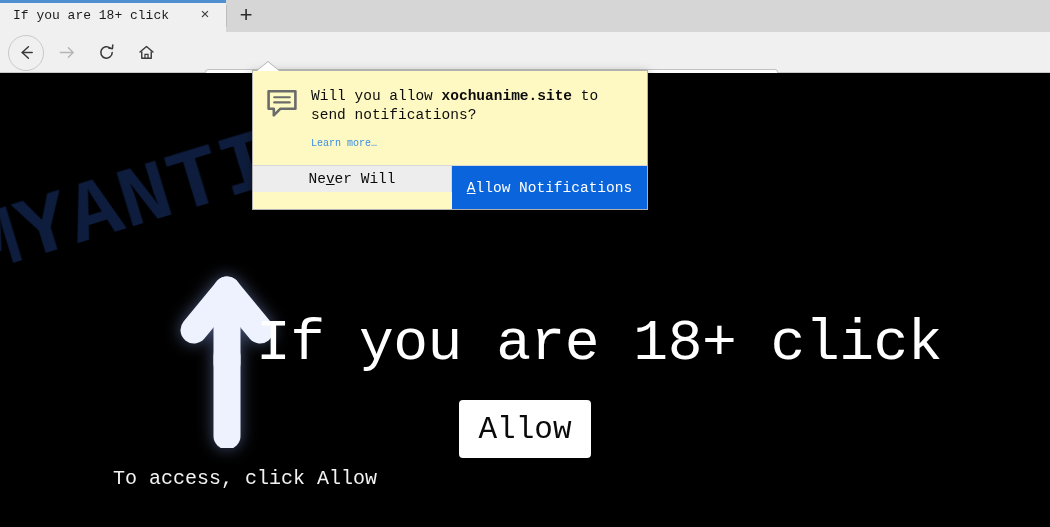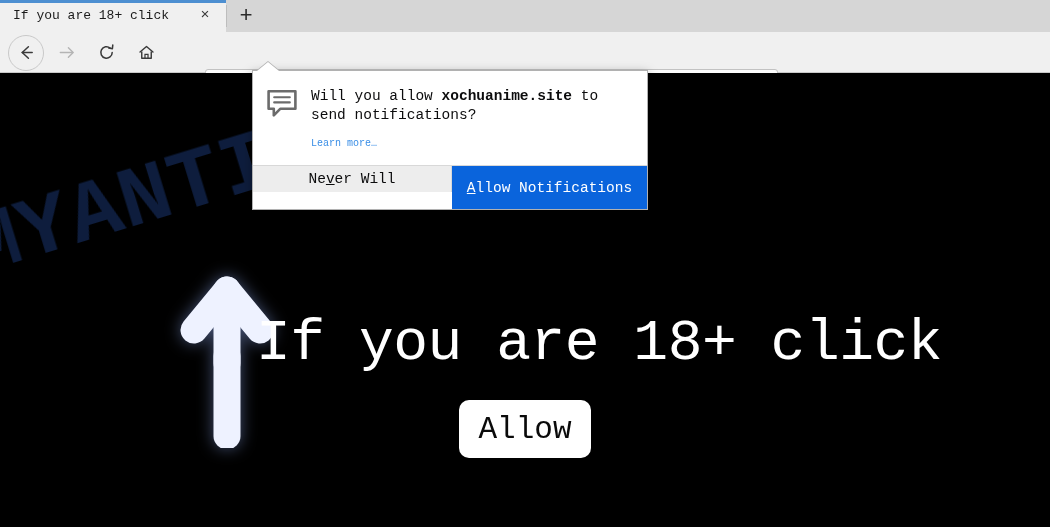--- a/index.html
+++ b/index.html
@@ -98,33 +98,33 @@
     position: absolute; left: 178px; top: 195px; width: 100px; height: 180px;
     filter: drop-shadow(0 0 8px rgba(150,180,255,0.45));
   }
   .headline {
     position: absolute; left: 256px; top: 238px;
     font-size: 58px; font-weight: 400; color: #fff;
     white-space: nowrap; letter-spacing: -0.5px;
   }
   .allow-btn {
     position: absolute; left: 459px; top: 327px; width: 132px; height: 58px;
-    background: #fff; border-radius: 10px;
+    background: #fff; border-radius: 4px;
     display: flex; align-items: center; justify-content: center;
     font-size: 31px; color: #0a0a0a;
   }
   .subtext {
     position: absolute; left: 113px; top: 394px;
     font-size: 20px; color: #f2f2f2; white-space: nowrap;
   }
 
   
   .doorhanger {
     position: absolute; left: 252px; top: 70px; width: 396px;
-    background: #ffffff;
+    background: #fef9c3;
     border: 1px solid #b1b1b1;
     box-shadow: 0 3px 10px rgba(0,0,0,0.35);
     z-index: 20;
   }
   .dh-pointer {
     position: absolute; left: 257px; top: 62px;
     width: 0; height: 0;
     border-left: 11px solid transparent;
     border-right: 11px solid transparent;
     border-bottom: 9px solid #fff;
@@ -324,20 +324,21 @@
           <path d="M16 62 L49 22 L82 62"></path>
           <line x1="49" y1="22" x2="49" y2="95"></line>
         </g>
       </svg>
     </div>
 
     <div class="headline">If you are 18+ click</div>
 
     <div class="allow-btn">Allow</div>
 
+    <div class="subtext">To access, click Allow</div>
   </div>
 
   <div class="dh-pointer"></div>
   <div class="doorhanger">
     <div class="dh-body">
       <div class="dh-icon">
         <svg width="32" height="30" viewBox="0 0 32 30">
           <path d="M2.6 2.2 h26.8 v17.6 h-15.2 l-6.4 6.6 v-6.6 h-5.2 Z" fill="none" stroke="#6b6b6b" stroke-width="2.6" stroke-linejoin="round"></path>
           <line x1="8.2" y1="8.2" x2="23.8" y2="8.2" stroke="#6b6b6b" stroke-width="2.1" stroke-linecap="round"></line>
           <line x1="8.2" y1="13.4" x2="23.8" y2="13.4" stroke="#6b6b6b" stroke-width="2.1" stroke-linecap="round"></line>

